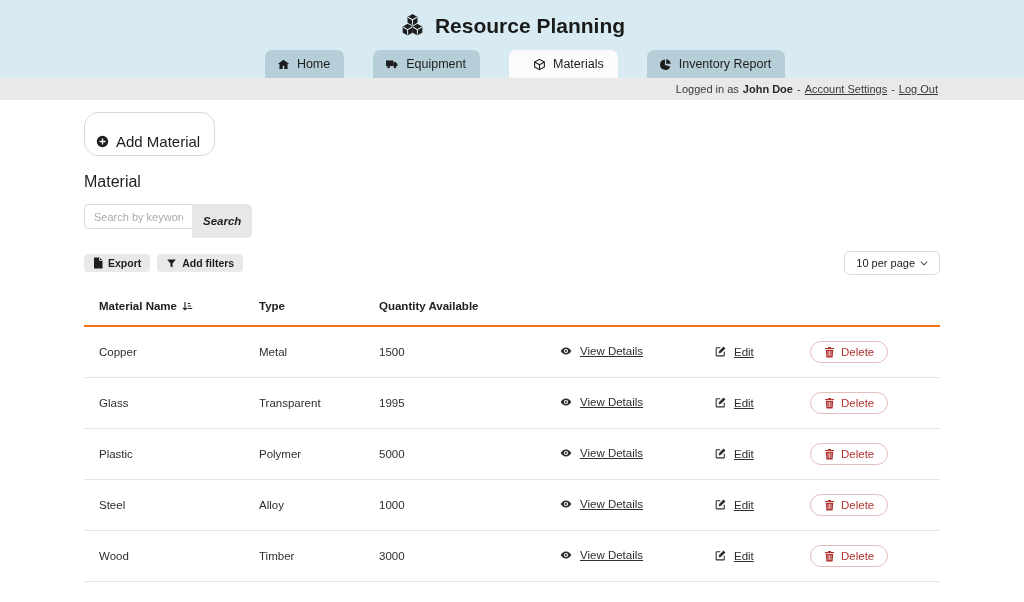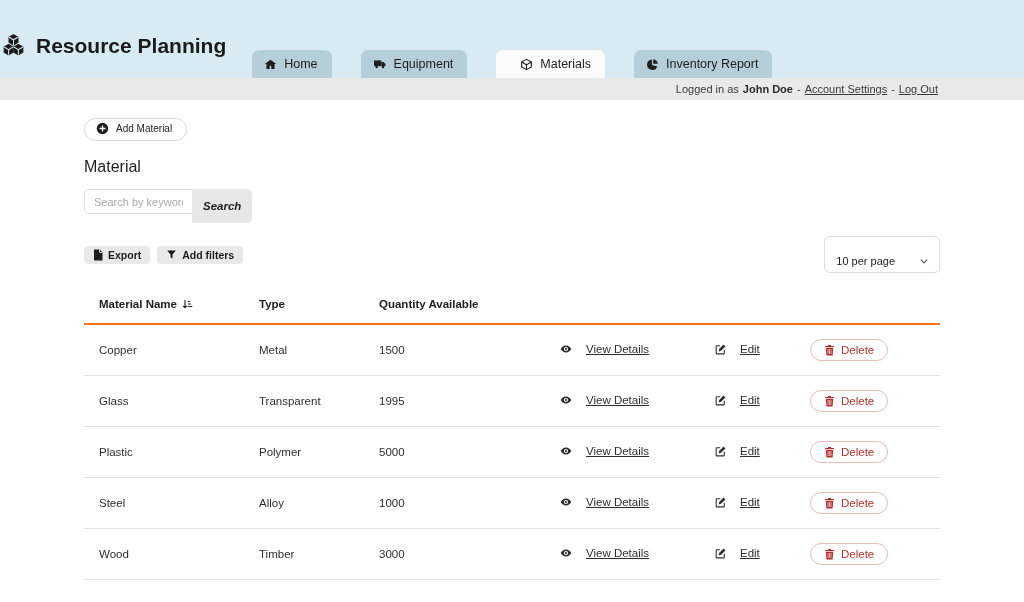--- a/index.html
+++ b/index.html
@@ -8,21 +8,21 @@
     font-family: "Liberation Sans", sans-serif;
     background: #ffffff;
     color: #222;
   }
 
   
   .header {
     background: #d9ebf2;
     height: 78px;
     display: flex;
-    flex-direction: row;
+    flex-direction: column;
     align-items: center;
   }
   .header-title {
     margin-top: 13px;
     display: inline-flex;
     align-items: center;
     gap: 9px;
     font-size: 21px;
     font-weight: 600;
     color: #1b1b1b;
@@ -65,29 +65,29 @@
   .user-bar a {
     color: #3a3a3a;
     text-decoration: underline;
     cursor: pointer;
   }
 
   
   .content { width: 856px; margin: 0 auto; }
 
   .add-material-btn {
-    margin-top: 18px;
+    margin-top: 12px;
     display: inline-flex;
     align-items: center;
     gap: 7px;
-    padding: 3px 14px 5px 11px;
+    padding: 20px 14px 5px 11px;
     background: #ffffff;
     border: 1px solid #d9d9d9;
     border-radius: 14px;
-    font-size: 10px;
+    font-size: 15px;
     font-weight: 500;
     color: #1d1d1d;
     cursor: pointer;
     font-family: inherit;
   }
 
   .page-title {
     margin-top: 17px;
     font-size: 16px;
     font-weight: 500;
@@ -139,25 +139,25 @@
     padding: 3px 9px;
     font-size: 10.5px;
     font-weight: 600;
     color: #1d1d1d;
     cursor: pointer;
     font-family: inherit;
   }
   .per-page {
     display: inline-flex;
     align-items: center;
-    gap: 24px;
+    gap: 4px;
     background: #fff;
     border: 1px solid #dcdcdc;
     border-radius: 6px;
-    padding: 18px 10px 5px 11px;
+    padding: 5px 10px 5px 11px;
     font-size: 11px;
     color: #222;
     cursor: pointer;
   }
 
   
   table {
     width: 100%;
     margin-top: 13px;
     border-collapse: collapse;
@@ -175,22 +175,22 @@
   }
   th:first-child, td:first-child { padding-left: 15px; }
   td {
     padding: 14px 4px 14px 0;
     border-bottom: 1px solid #e3e3e3;
     white-space: nowrap;
   }
   .th-sort { display: inline-flex; align-items: center; gap: 5px; cursor: pointer; }
   .action-link {
     display: inline-flex;
-    align-items: flex-start;
-    gap: 13px;
+    align-items: flex-end;
+    gap: 7px;
     color: #2e2e2e;
     text-decoration: none;
     cursor: pointer;
   }
   .action-link .lbl { text-decoration: underline; }
   .delete-btn {
     display: inline-flex;
     align-items: center;
     gap: 6px;
     background: #ffffff;

